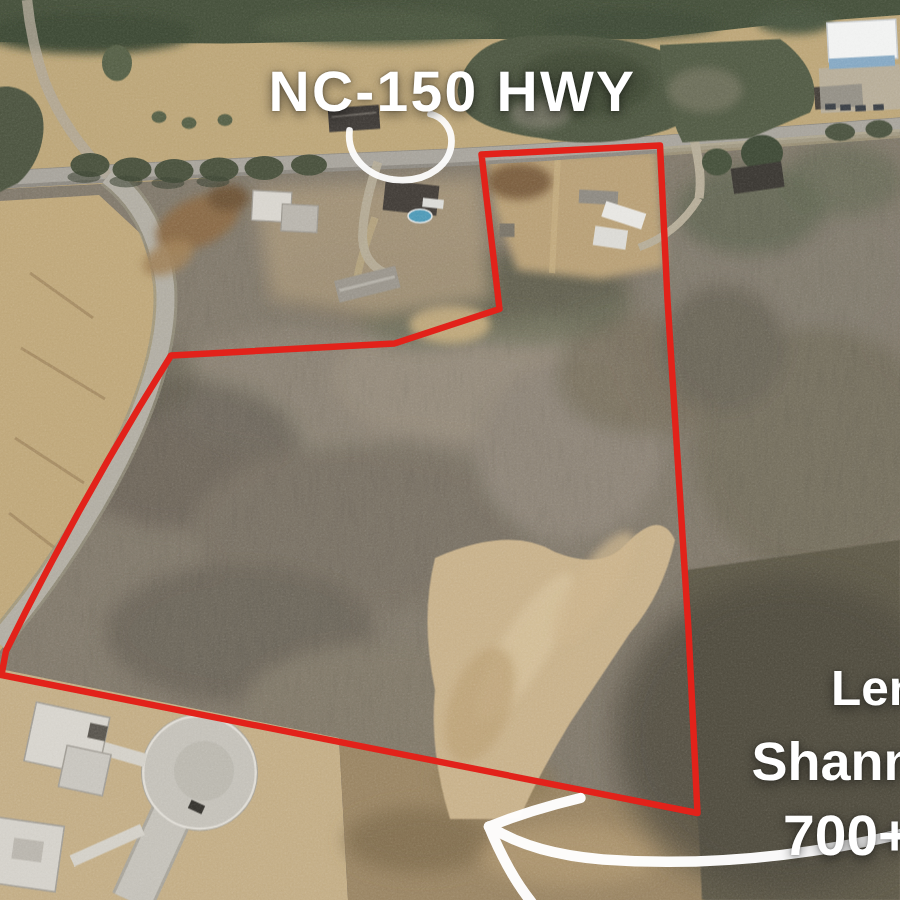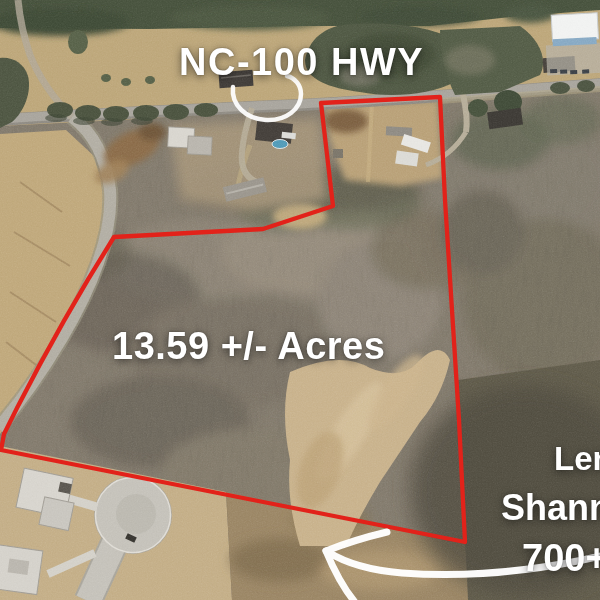--- a/index.html
+++ b/index.html
@@ -252,18 +252,17 @@
 
   <path class="white-anno" d="M233,87 C231,105 246,119 266,120 C286,121 301,109 301,94 C301,85 295,78 287,76" fill="none" stroke-width="4.5" stroke-linecap="round" opacity=".93"></path>
 
   <g class="white-anno" fill="none" stroke-width="7" stroke-linecap="round" opacity=".97">
     <path d="M601,556 C540,570 470,578 402,573 C366,570 344,562 328,552"></path>
     <path d="M326,551 C346,543 366,537 387,532"></path>
     <path d="M326,551 C333,568 342,586 354,601"></path>
   </g>
 </svg>
 
-<div id="hwy-label" class="anno-text">NC-100 HWY</div>
-<div id="acreage-label" class="anno-text">13.59 +/- Acres</div>
+<div id="hwy-label" class="anno-text">NC-150 HWY</div>
 <div id="edge-line1" class="anno-text">Len</div>
 <div id="edge-line2" class="anno-text">Shanno</div>
 <div id="edge-line3" class="anno-text">700+</div>
 </div>
 
 </body></html>

